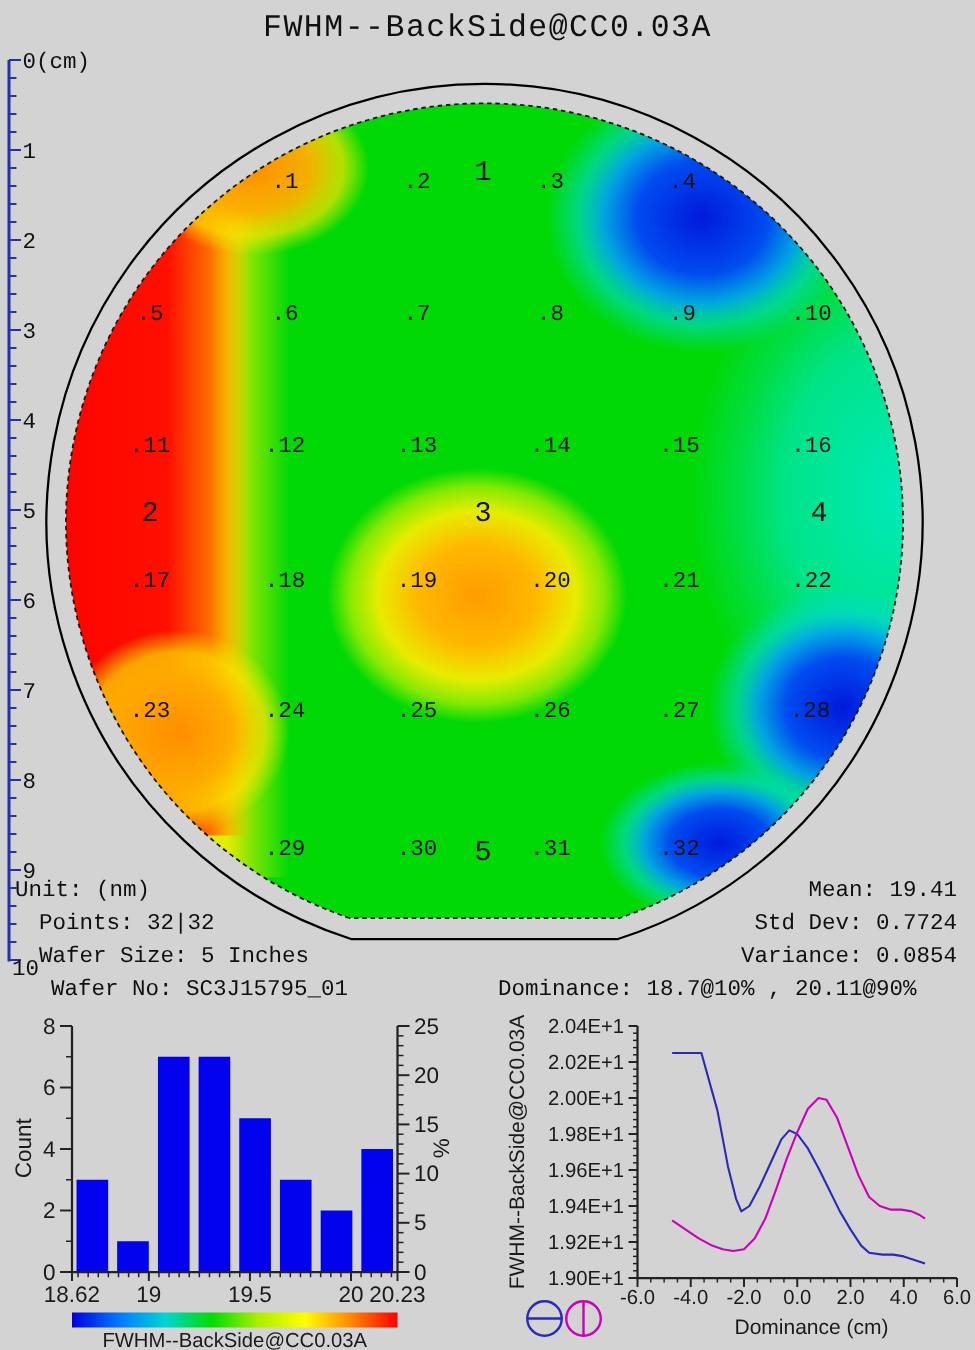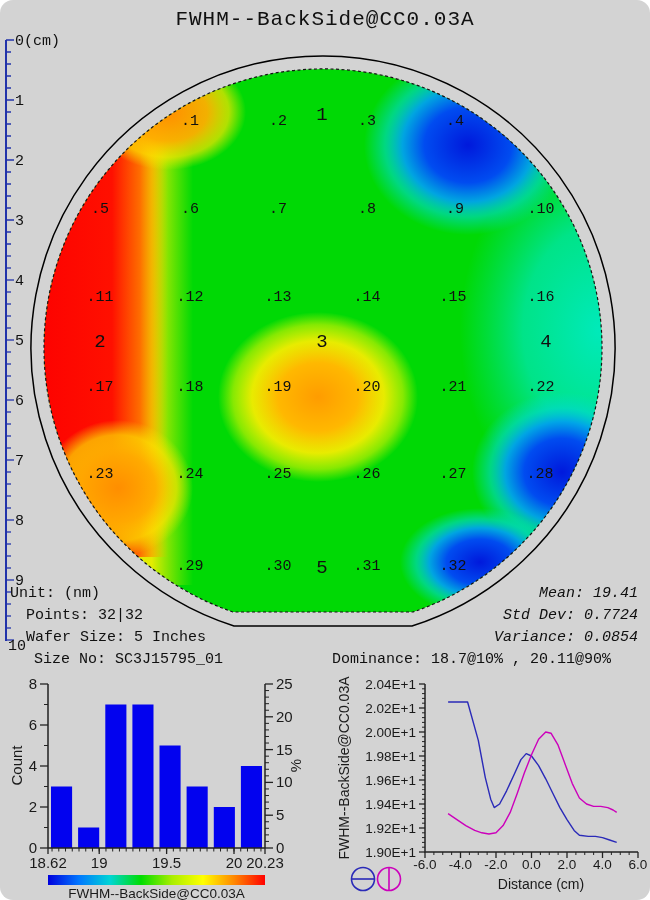--- a/index.html
+++ b/index.html
@@ -1,22 +1,22 @@
 <!DOCTYPE html>
 <html><head>
 <meta charset="utf-8">
 <style>
   html,body{margin:0;padding:0;}
   .screen{position:relative;width:650px;height:900px;background:#d3d3d3;overflow:hidden;
-          font-family:"Liberation Mono",monospace;color:#101010;border-radius:13px;}
+          font-family:"Liberation Mono",monospace;color:#101010;}
   .title{position:absolute;top:8px;left:0;width:650px;text-align:center;font-size:21px;
          letter-spacing:1px;}
   .abs{position:absolute;}
   .info{position:absolute;font-size:15px;white-space:pre;}
-  .info.r{right:12px;text-align:right;font-style:italic;}
+  .info.r{right:12px;text-align:right;}
   .vlab{position:absolute;text-align:center;transform:rotate(-90deg);
         font-family:"Liberation Sans",sans-serif;color:#1a1a1a;}
   .hlab{position:absolute;text-align:center;font-family:"Liberation Sans",sans-serif;color:#1a1a1a;}
   svg text.mono15{font:15px "Liberation Mono",monospace;fill:#101010;}
   svg text.zone{font:19px "Liberation Mono",monospace;fill:#101010;}
   svg text.sans15{font:15px "Liberation Sans",sans-serif;fill:#1a1a1a;}
   svg text.sans14{font:13.5px "Liberation Sans",sans-serif;fill:#1a1a1a;}
   #colorbar{position:absolute;left:48px;top:875px;width:217px;height:10px;}
   #colorbar-label{position:absolute;left:30px;top:886px;width:253px;height:14px;
         text-align:center;font:13.5px "Liberation Sans",sans-serif;color:#1a1a1a;}
@@ -190,21 +190,21 @@
         <text x="100" y="347" text-anchor="middle" class="zone">2</text>
         <text x="322" y="347" text-anchor="middle" class="zone">3</text>
         <text x="546" y="347" text-anchor="middle" class="zone">4</text>
         <text x="322" y="573" text-anchor="middle" class="zone">5</text>
       </g>
   </svg>
 
   <div class="info" style="left:10px;top:585px">Unit: (nm)</div>
   <div class="info" style="left:26px;top:607px">Points: 32|32</div>
   <div class="info" style="left:26px;top:629px">Wafer Size: 5 Inches</div>
-  <div class="info" style="left:34px;top:651px">Size No: SC3J15795_01</div>
+  <div class="info" style="left:34px;top:651px">Wafer No: SC3J15795_01</div>
   <div class="info r" style="top:585px">Mean: 19.41</div>
   <div class="info r" style="top:607px">Std Dev: 0.7724</div>
   <div class="info r" style="top:629px">Variance: 0.0854</div>
   <div class="info" style="left:332px;top:651px">Dominance: 18.7@10% , 20.11@90%</div>
 
   <svg id="hist-svg" class="abs" style="left:0;top:675px" width="320" height="200">
       <rect x="51.0" y="111.5" width="21.1" height="61.5" fill="#0202ef"></rect>
       <rect x="78.1" y="152.5" width="21.1" height="20.5" fill="#0202ef"></rect>
       <rect x="105.3" y="29.5" width="21.1" height="143.5" fill="#0202ef"></rect>
       <rect x="132.4" y="29.5" width="21.1" height="143.5" fill="#0202ef"></rect>
@@ -382,21 +382,21 @@
       <line x1="255.875" y1="177" x2="255.875" y2="180" stroke="#222222" stroke-width="1"></line>
       <line x1="264.75" y1="177" x2="264.75" y2="180" stroke="#222222" stroke-width="1"></line>
       <line x1="273.625" y1="177" x2="273.625" y2="180" stroke="#222222" stroke-width="1"></line>
       <line x1="291.375" y1="177" x2="291.375" y2="180" stroke="#222222" stroke-width="1"></line>
       <line x1="300.25" y1="177" x2="300.25" y2="180" stroke="#222222" stroke-width="1"></line>
       <line x1="309.125" y1="177" x2="309.125" y2="180" stroke="#222222" stroke-width="1"></line>
       <polyline points="128.1,27.0 147.6,27.0 158.3,65.4 165.3,102.6 170.7,124.2 174.2,132.6 179.6,129.0 186.6,115.8 193.8,100.2 200.9,84.6 206.2,78.6 211.5,81.0 218.6,90.6 225.7,103.8 232.8,118.2 239.9,132.6 247.0,144.6 254.1,155.4 259.4,160.2 268.3,161.4 275.4,161.4 282.5,162.6 289.6,165.0 296.7,167.4" fill="none" stroke="#2a2ab8" stroke-width="1.4" stroke-linejoin="round"></polyline>
       <polyline points="128.1,138.6 136.9,144.6 145.8,150.6 154.7,155.4 161.8,157.8 168.9,159.0 176.0,157.8 183.1,150.6 190.2,137.4 197.3,118.2 204.4,97.8 211.5,79.8 218.6,64.2 225.7,57.0 231.0,58.2 238.1,70.2 245.2,89.4 252.3,108.6 259.4,123.0 266.5,129.0 273.6,131.4 280.7,131.4 287.8,132.6 293.1,135.0 296.7,137.4" fill="none" stroke="#cc00bb" stroke-width="1.4" stroke-linejoin="round"></polyline>
     </svg>
   <div class="vlab" style="left:174px;top:760px;width:340px;font-size:14px">FWHM--BackSide@CC0.03A</div>
-  <div class="hlab" style="left:466px;top:876px;width:150px;font-size:14px">Distance (cm)</div>
+  <div class="hlab" style="left:466px;top:876px;width:150px;font-size:14px">Dominance (cm)</div>
 
   <svg class="abs" style="left:348px;top:862px" width="60" height="34">
     <g>
       <circle cx="15" cy="17" r="11.5" fill="none" stroke="#2a2ab8" stroke-width="1.6"></circle>
       <line x1="3.5" y1="17" x2="26.5" y2="17" stroke="#2a2ab8" stroke-width="1.6"></line>
     </g>
     <g>
       <circle cx="41" cy="17" r="11.5" fill="none" stroke="#cc00bb" stroke-width="1.6"></circle>
       <line x1="41" y1="5.5" x2="41" y2="28.5" stroke="#cc00bb" stroke-width="1.6"></line>
     </g>

